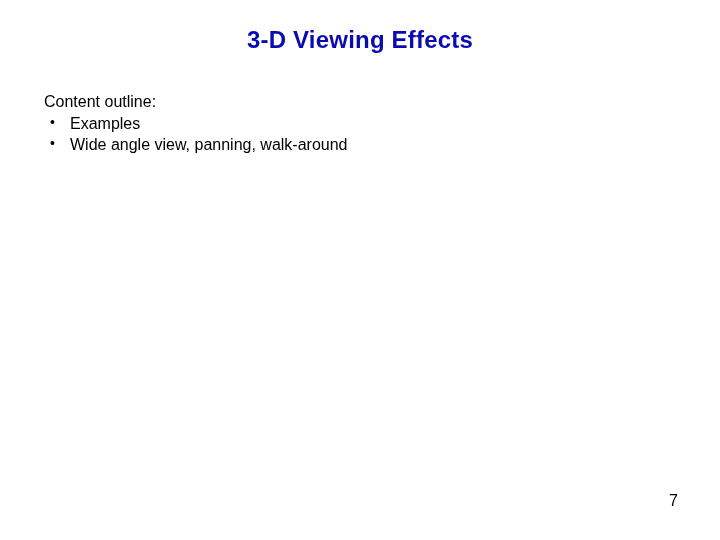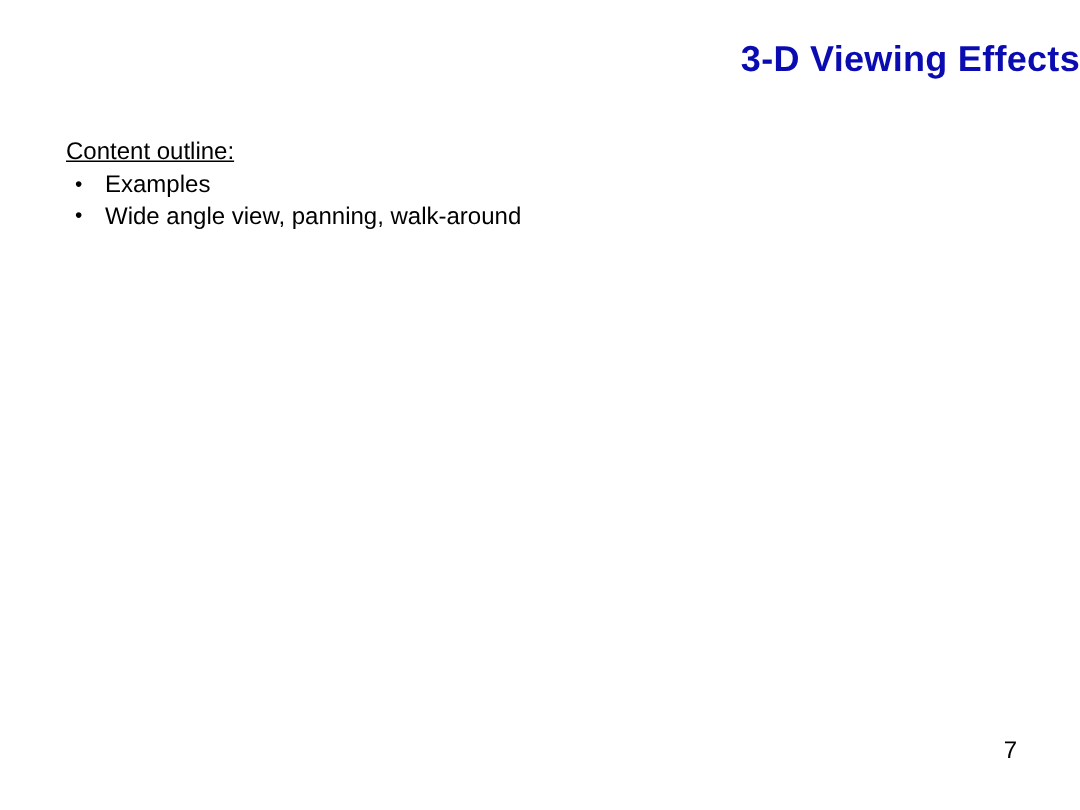--- a/index.html
+++ b/index.html
@@ -1,20 +1,20 @@
 <!DOCTYPE html>
 <html><head>
   <meta charset="utf-8">
   <style>
     * { margin: 0; padding: 0; box-sizing: border-box; }
     html, body { width: 720px; height: 540px; background: #fff; font-family: "Segoe UI", "Helvetica Neue", Arial, sans-serif; overflow: hidden; }
     .slide { position: relative; width: 720px; height: 540px; }
-    .title { position: absolute; top: 26px; left: 0; width: 720px; text-align: right; color: #0b0bb2; font-weight: 700; font-size: 24px; letter-spacing: 0.2px; }
+    .title { position: absolute; top: 26px; left: 0; width: 720px; text-align: center; color: #0b0bb2; font-weight: 700; font-size: 24px; letter-spacing: 0.2px; }
     .body { position: absolute; top: 92px; left: 44px; width: 620px; color: #000; font-size: 16px; line-height: 1.25; }
-    .outline-label { margin-bottom: 2px; text-decoration: underline; }
+    .outline-label { margin-bottom: 2px; }
     .bullets { list-style: none; padding-left: 0; }
     .bullets li { position: relative; padding-left: 26px; margin-top: 1px; }
     .bullets li::before { content: "•"; position: absolute; left: 6px; top: 0; font-size: 14px; }
     .page-num { position: absolute; right: 42px; bottom: 30px; font-size: 16px; color: #000; }
   </style>
 </head>
 <body>
 
 <div class="slide">
   <h1 class="title">3-D Viewing Effects</h1>

